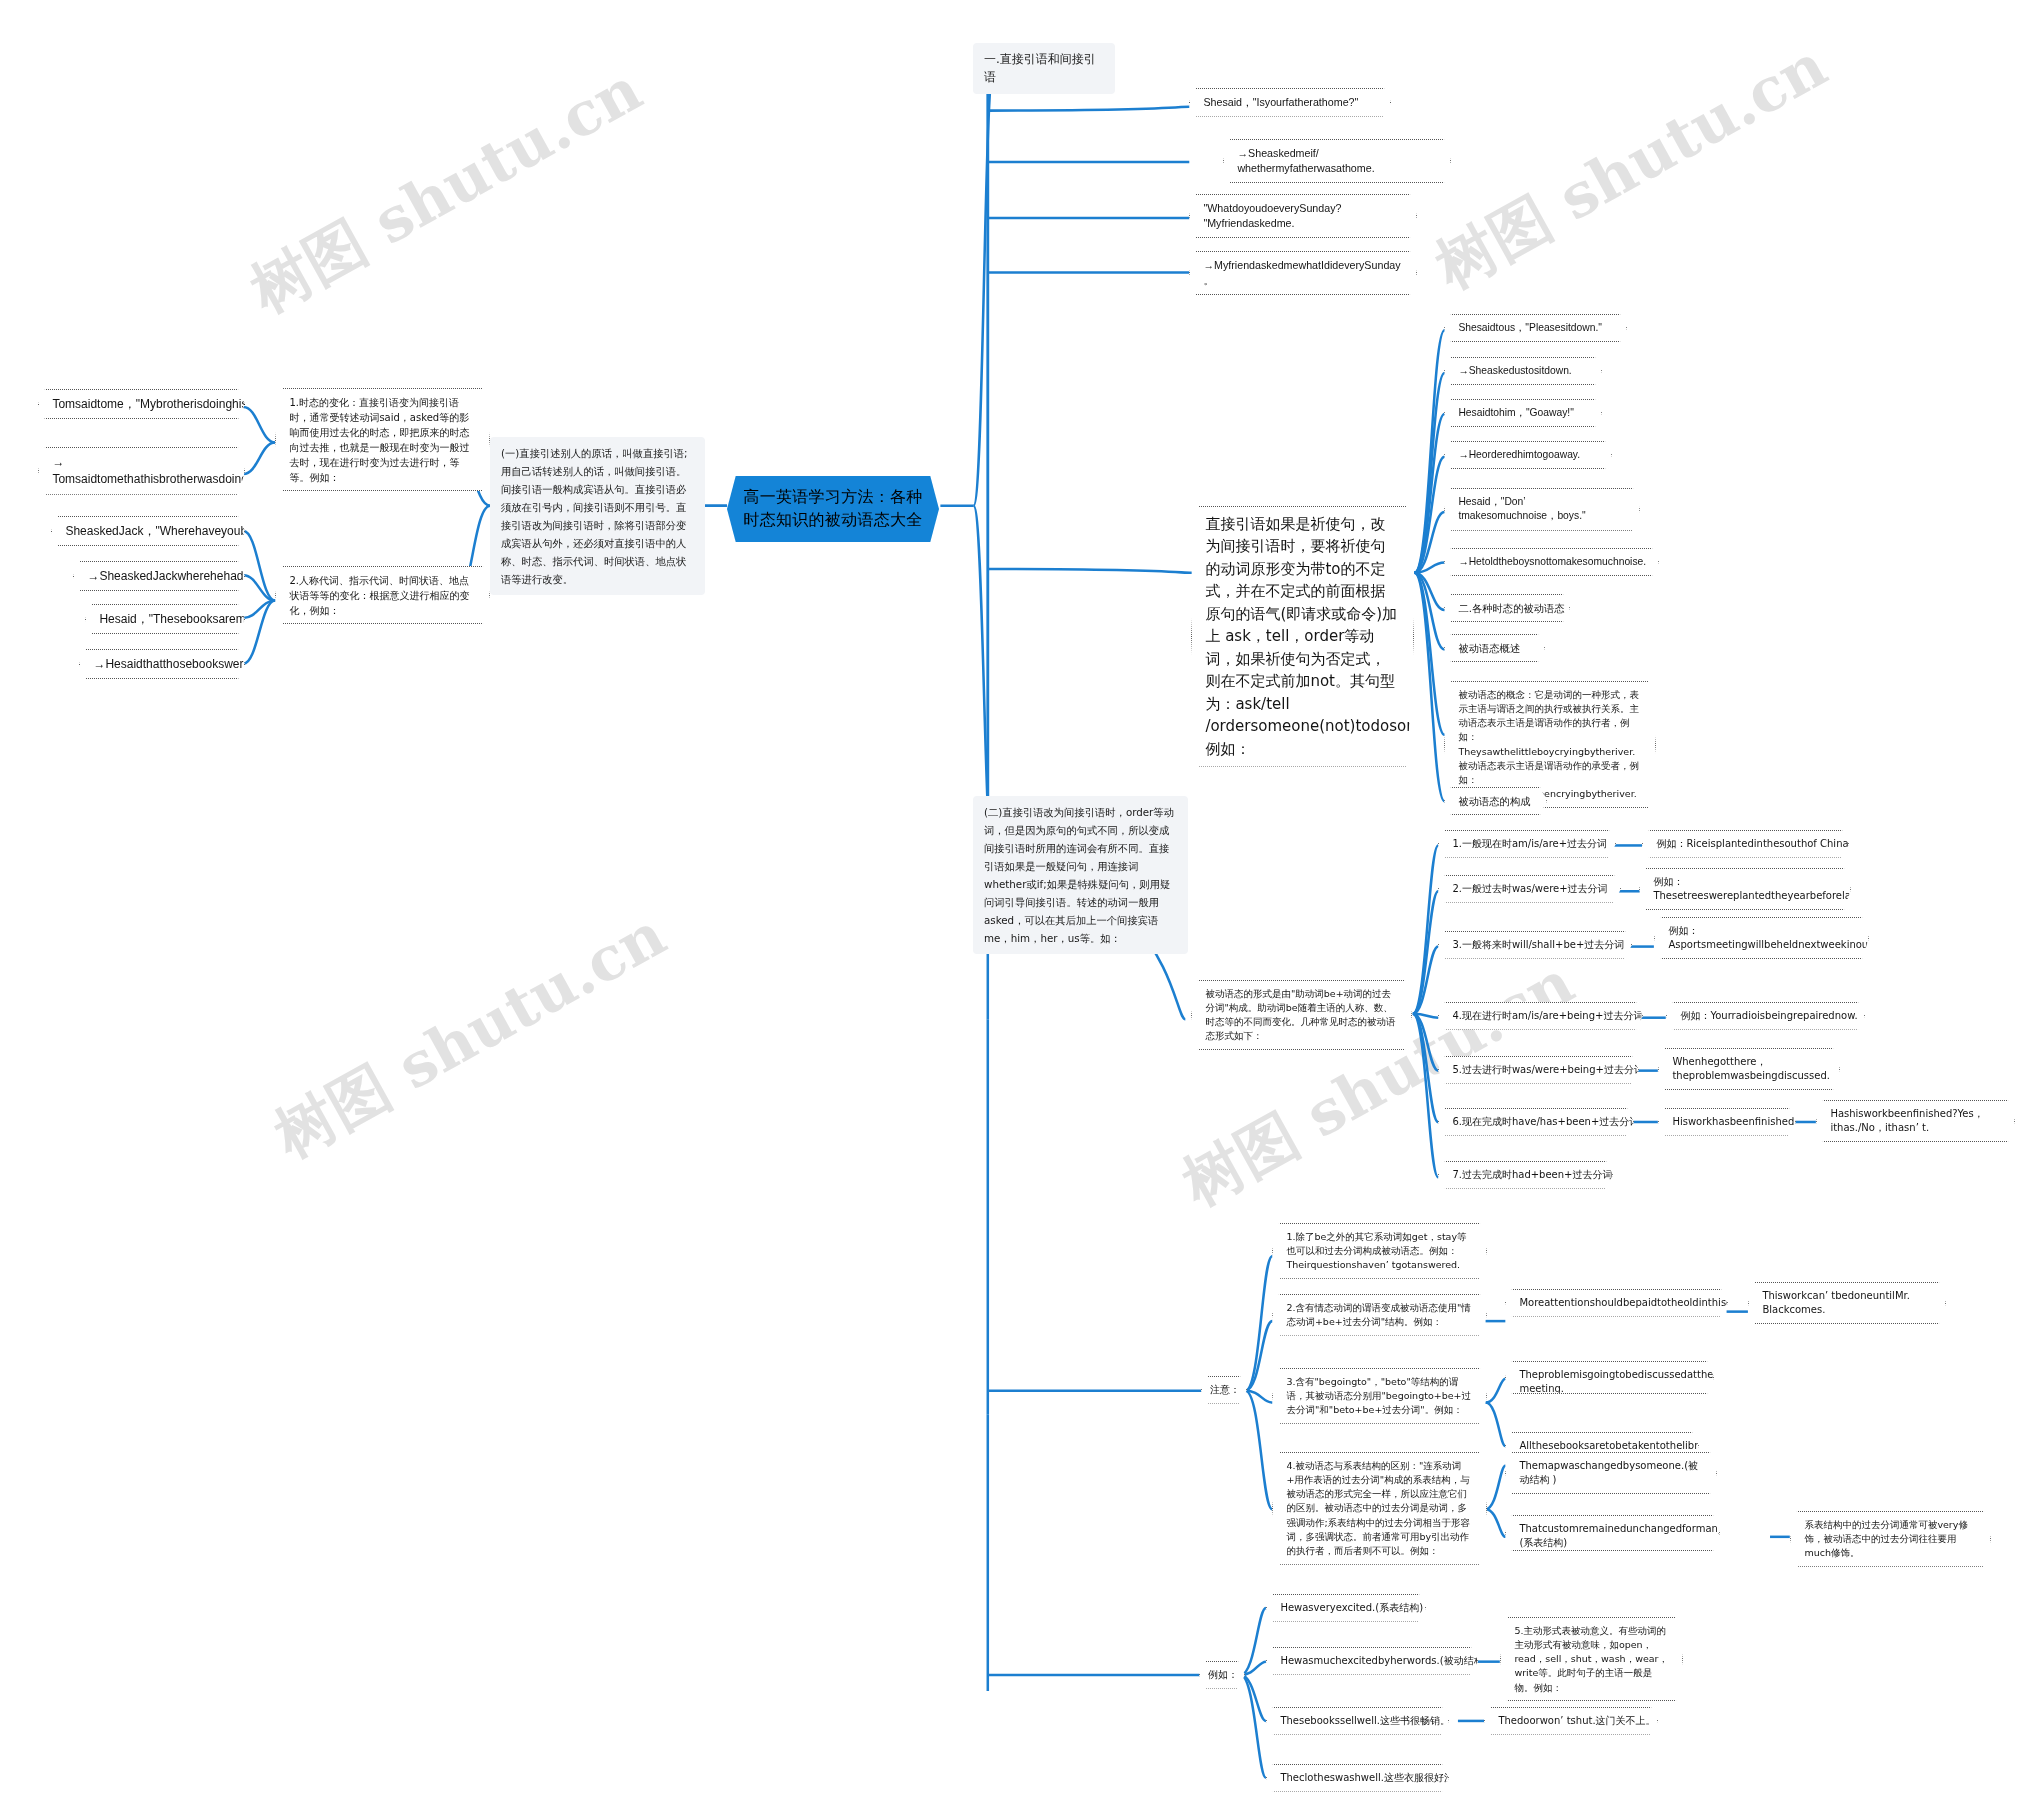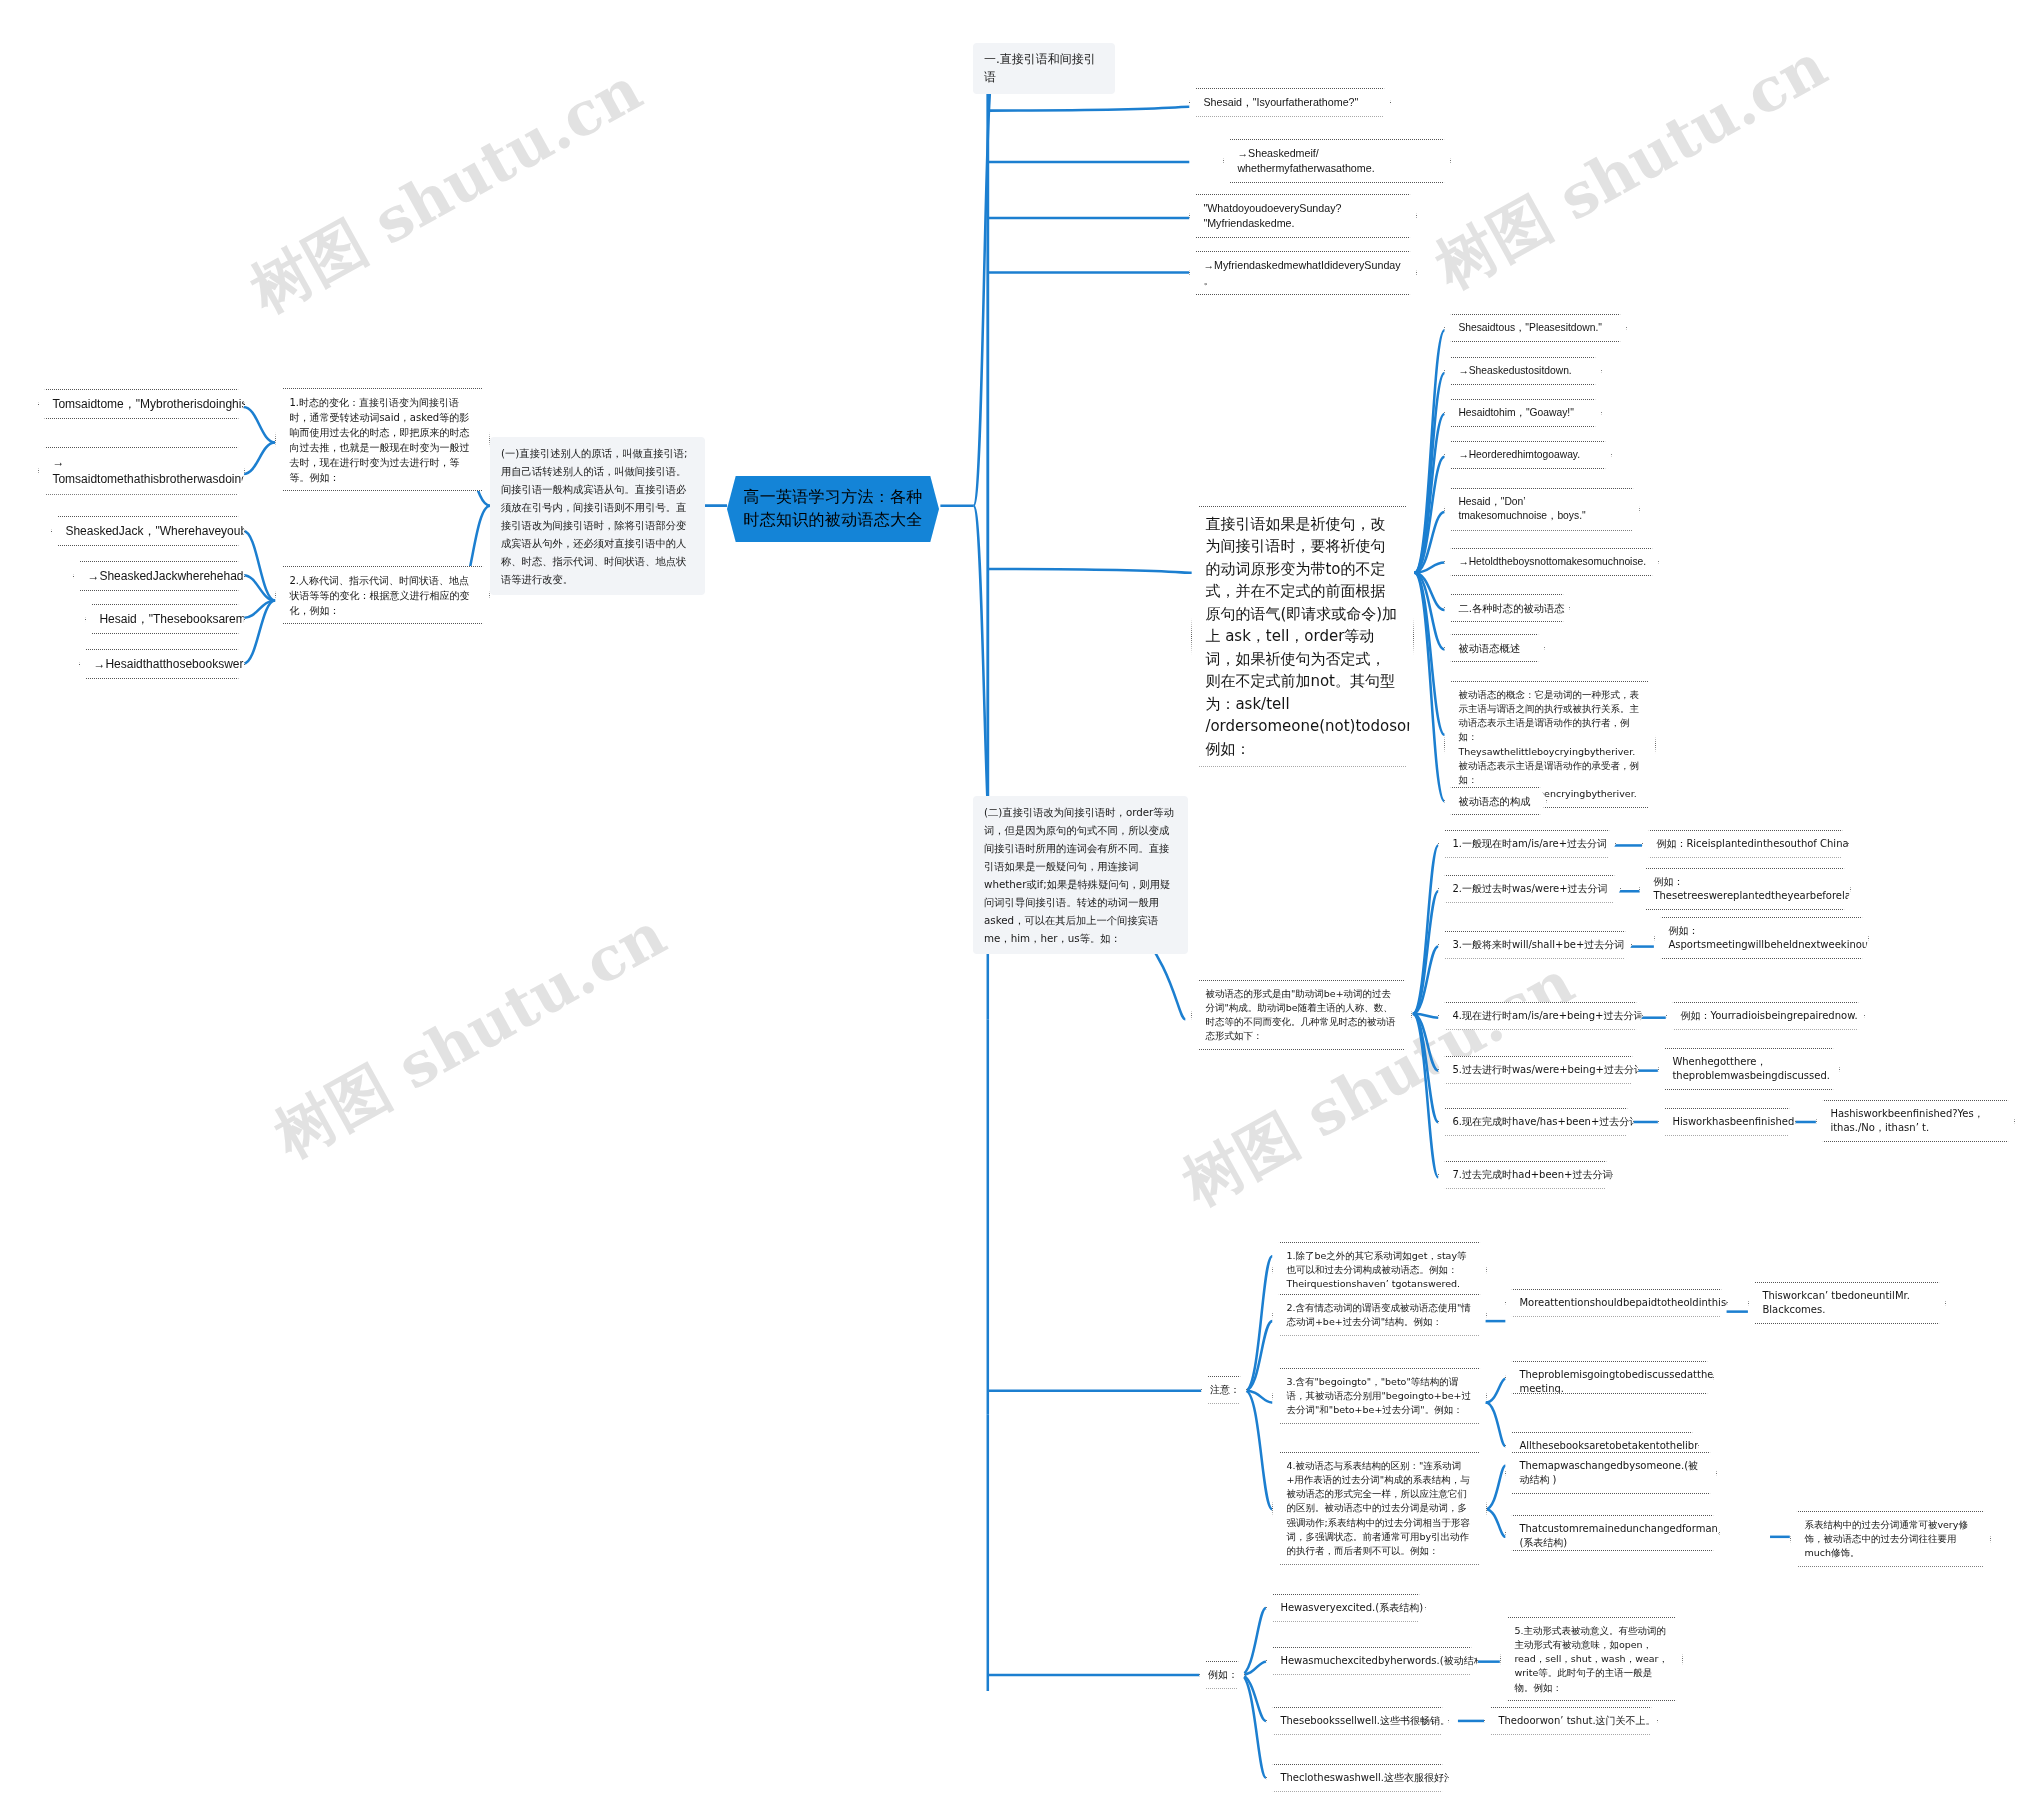--- a/index.html
+++ b/index.html
@@ -323,21 +323,21 @@
 
   <div class="leaf-wrap" style="left:1438px; top:1161px; width:175px;">
     <div class="inner zhtext" style="font-size:10px;white-space:nowrap;overflow:hidden;">7.过去完成时had+been+过去分词</div>
   </div>
 
   <div class="leaf-wrap" style="left:1201px; top:1376px; width:46px;">
     <div class="inner zhtext" style="font-size:10px;padding:5.5px 8px;white-space:nowrap;overflow:hidden;">注意：</div>
   </div>
 
   <div class="leaf-wrap" style="left:1272px; top:1223px; width:215px;">
-    <div class="inner zhtext" style="font-size:9.5px;line-height:1.5;margin-top:19px;">1.除了be之外的其它系动词如get，stay等也可以和过去分词构成被动语态。例如：Theirquestionshaven’ tgotanswered.</div>
+    <div class="inner zhtext" style="font-size:9.5px;line-height:1.5;">1.除了be之外的其它系动词如get，stay等也可以和过去分词构成被动语态。例如：Theirquestionshaven’ tgotanswered.</div>
   </div>
   <div class="leaf-wrap" style="left:1272px; top:1294px; width:215px;">
     <div class="inner zhtext" style="font-size:9.5px;line-height:1.5;">2.含有情态动词的谓语变成被动语态使用"情态动词+be+过去分词"结构。例如：</div>
   </div>
   <div class="leaf-wrap" style="left:1505px; top:1289px; width:223px;">
     <div class="inner zhtext" style="font-size:10px;white-space:nowrap;overflow:hidden;">Moreattentionshouldbepaidtotheoldinthisociety.</div>
   </div>
   <div class="leaf-wrap" style="left:1748px; top:1282px; width:198px;">
     <div class="inner zhtext" style="font-size:10px;">Thisworkcan’ tbedoneuntilMr.
 Blackcomes.</div>

